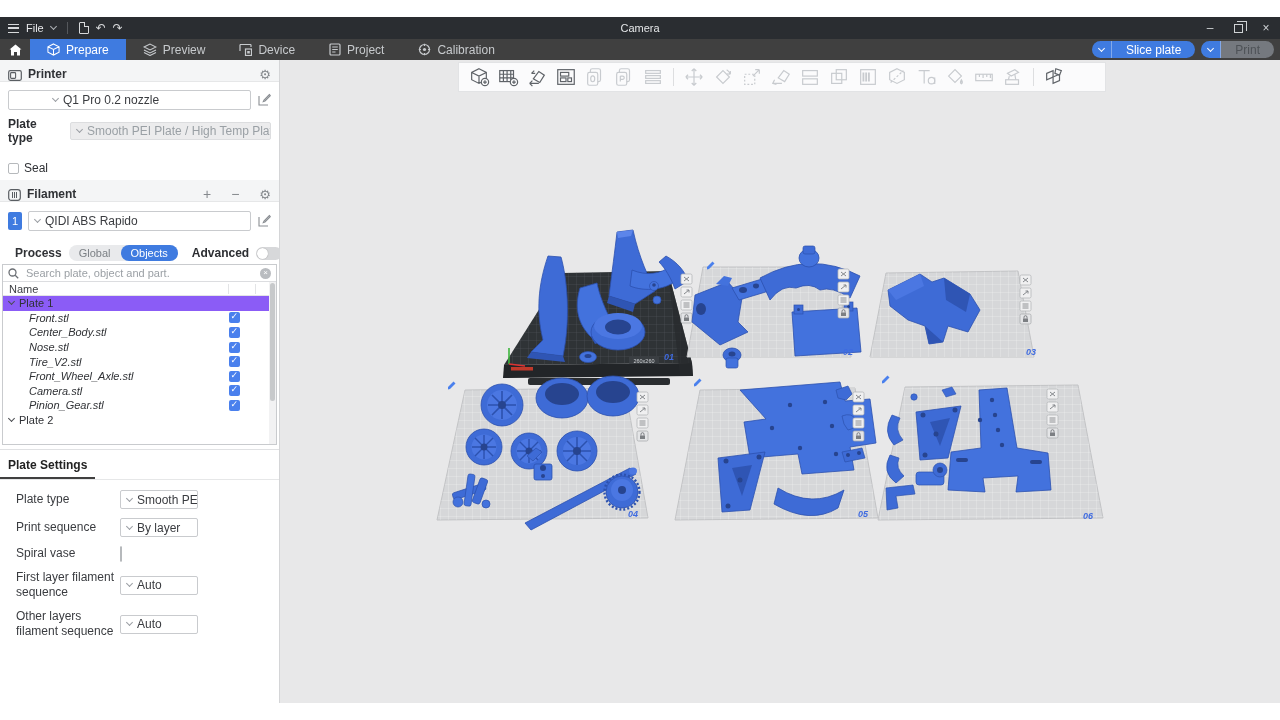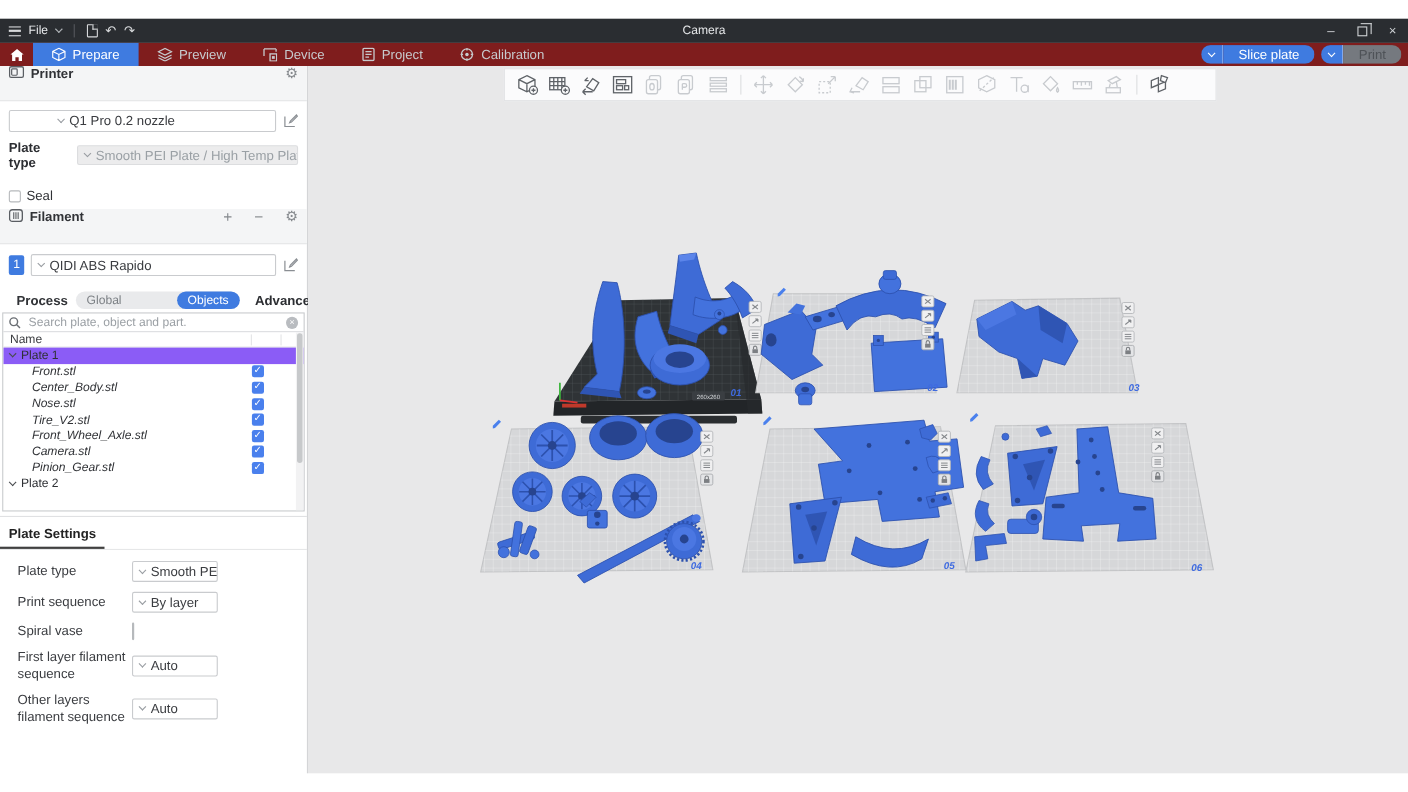--- a/index.html
+++ b/index.html
@@ -23,53 +23,53 @@
     border-left:1.2px solid #d7d9db;border-bottom:1.2px solid #d7d9db;}
   .tb-title{position:absolute;left:640px;transform:translateX(-50%);top:0;height:22px;
     display:flex;align-items:center;color:#e4e6e8;font-size:11px;}
   .tb-right{position:absolute;right:0;top:0;height:22px;display:flex;align-items:center;gap:0;}
   .winbtn{width:28px;height:22px;display:flex;align-items:center;justify-content:center;color:#cfd2d5;font-size:12px;}
   .restore-g{width:9px;height:9px;border:1.2px solid #cfd2d5;position:relative;}
   .restore-g::before{content:"";position:absolute;left:2px;top:-4px;width:9px;height:9px;border:1.2px solid #cfd2d5;
     border-left:none;border-bottom:none;}
 
   
-  .tabbar{position:absolute;left:0;top:22px;width:1280px;height:21px;background:#7f1d1d;
+  .tabbar{position:absolute;left:0;top:22px;width:1280px;height:21px;background:#404040;
     display:flex;align-items:stretch;color:#c7cacd;font-size:12px;}
   .home-btn{width:30px;display:flex;align-items:center;justify-content:center;}
   .tab{display:flex;align-items:center;gap:6px;padding:0 17px;cursor:default;}
   .tab.active{background:#3f7be0;color:#fff;}
   .tab svg{display:block;}
   .tab-spacer{flex:1;}
   .pillbtn{display:flex;align-items:center;margin:2px 6px 2px 0;height:17px;border-radius:9px;overflow:hidden;}
   .pill-chev{width:20px;height:17px;background:#3f7be0;display:flex;align-items:center;justify-content:center;
     border-right:1px solid rgba(255,255,255,.35);}
   .pill-chev .chev{border-color:#fff;}
   .pill-label{padding:0 14px;height:17px;display:flex;align-items:center;background:#3f7be0;color:#fff;font-size:12px;}
   .pillbtn.disabled .pill-label{background:#75797f;color:#4e5257;}
 
   
   .sidebar{position:absolute;left:0;top:43px;width:280px;height:643px;background:#fff;
     border-right:1px solid #d4d5d7;font-size:12px;color:#2f3135;}
-  .sec-head{height:32px;background:#f4f5f6;border-bottom:1px solid #e6e7e8;display:flex;align-items:flex-start;
+  .sec-head{height:22px;background:#f4f5f6;border-bottom:1px solid #e6e7e8;display:flex;align-items:flex-end;
     padding:0 8px;gap:6px;}
   .sec-title{font-weight:bold;font-size:12px;color:#303236;}
   .sec-head .grow{flex:1;}
   .ghost-ico{color:#85898d;font-size:13px;line-height:1;cursor:default;}
   .combo{display:flex;align-items:center;gap:5px;border:1px solid #c9cbce;background:#fff;height:20px;
     padding:0 6px;border-radius:2px;color:#3a3c40;font-size:12px;white-space:nowrap;overflow:hidden;}
   .combo .chev{flex:none;border-color:#9a9ea3;}
   .combo.disabled{background:#ececed;color:#9aa0a5;border-color:#dcdddf;}
   .edit-ico{width:14px;height:14px;position:relative;flex:none;cursor:default;}
   .edit-ico svg{display:block;}
   .row{display:flex;align-items:center;padding:0 8px;gap:6px;}
   .badge1{width:14px;height:18px;background:#3f7be0;color:#fff;font-size:11px;display:flex;align-items:center;
     justify-content:center;border-radius:2px;flex:none;}
   .cbx{width:11px;height:11px;border:1px solid #b6b9bc;background:#fff;border-radius:2px;flex:none;}
-  .seg{display:flex;background:#e9eaec;border-radius:9px;height:16px;align-items:center;font-size:11px;gap:40px;}
+  .seg{display:flex;background:#e9eaec;border-radius:9px;height:16px;align-items:center;font-size:11px;}
   .seg .opt{padding:0 10px;color:#7c8085;height:16px;display:flex;align-items:center;border-radius:9px;}
   .seg .opt.on{background:#3f7be0;color:#fff;}
   .toggle{width:26px;height:13px;border-radius:7px;background:#d7d8da;position:relative;flex:none;}
   .toggle::after{content:"";position:absolute;left:1px;top:1px;width:11px;height:11px;border-radius:50%;
     background:#fff;box-shadow:0 0 1px rgba(0,0,0,.4);}
   .proc-icos{display:flex;gap:4px;align-items:center;}
 
   .listwrap{margin:3px 2px 0 2px;border:1px solid #c9cbce;}
   .searchbar{height:17px;display:flex;align-items:center;gap:5px;padding:0 5px;border-bottom:1px solid #dcdde0;}
   .searchbar input{flex:1;border:none;outline:none;font-size:11px;color:#44474b;background:transparent;

